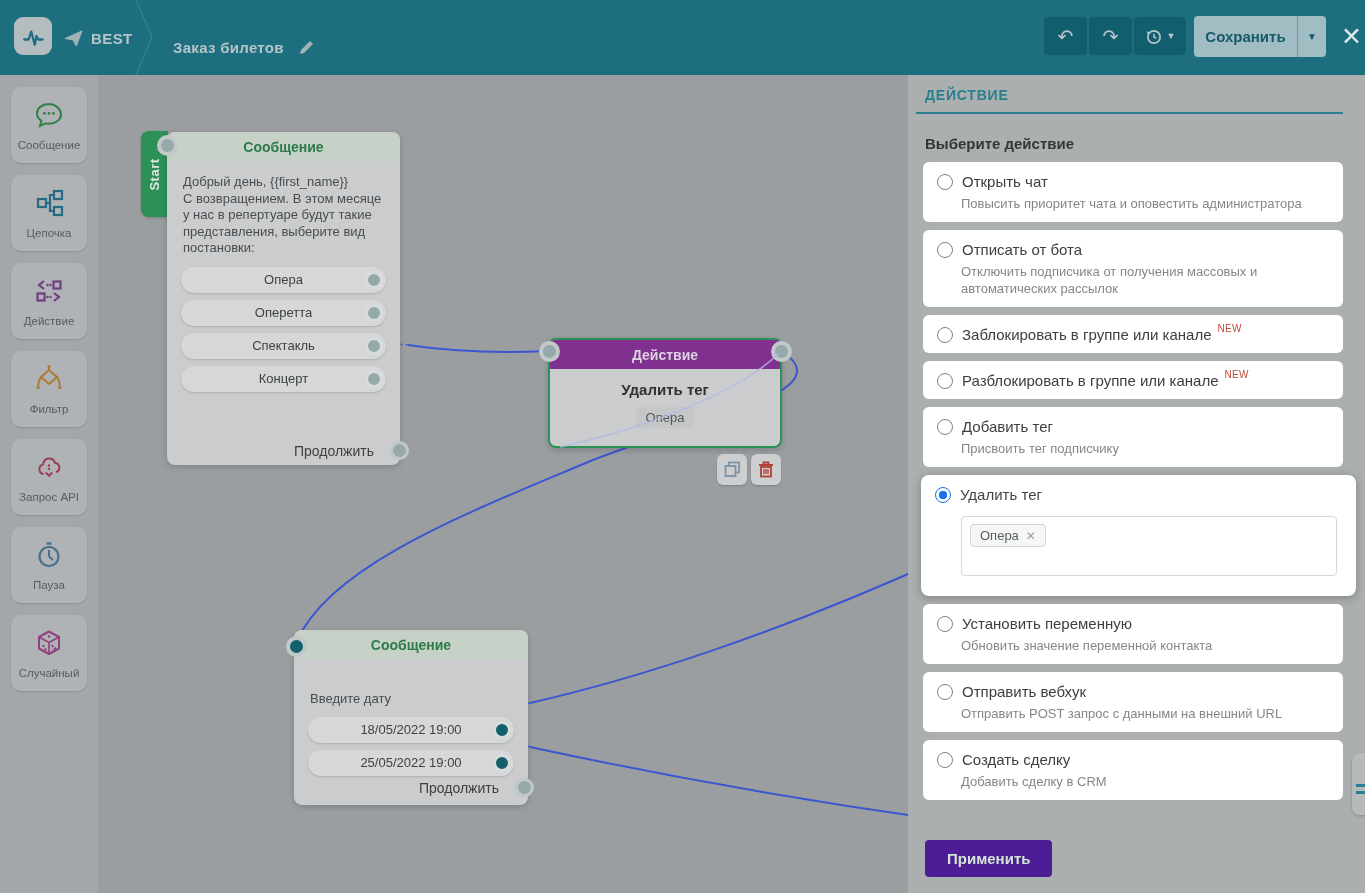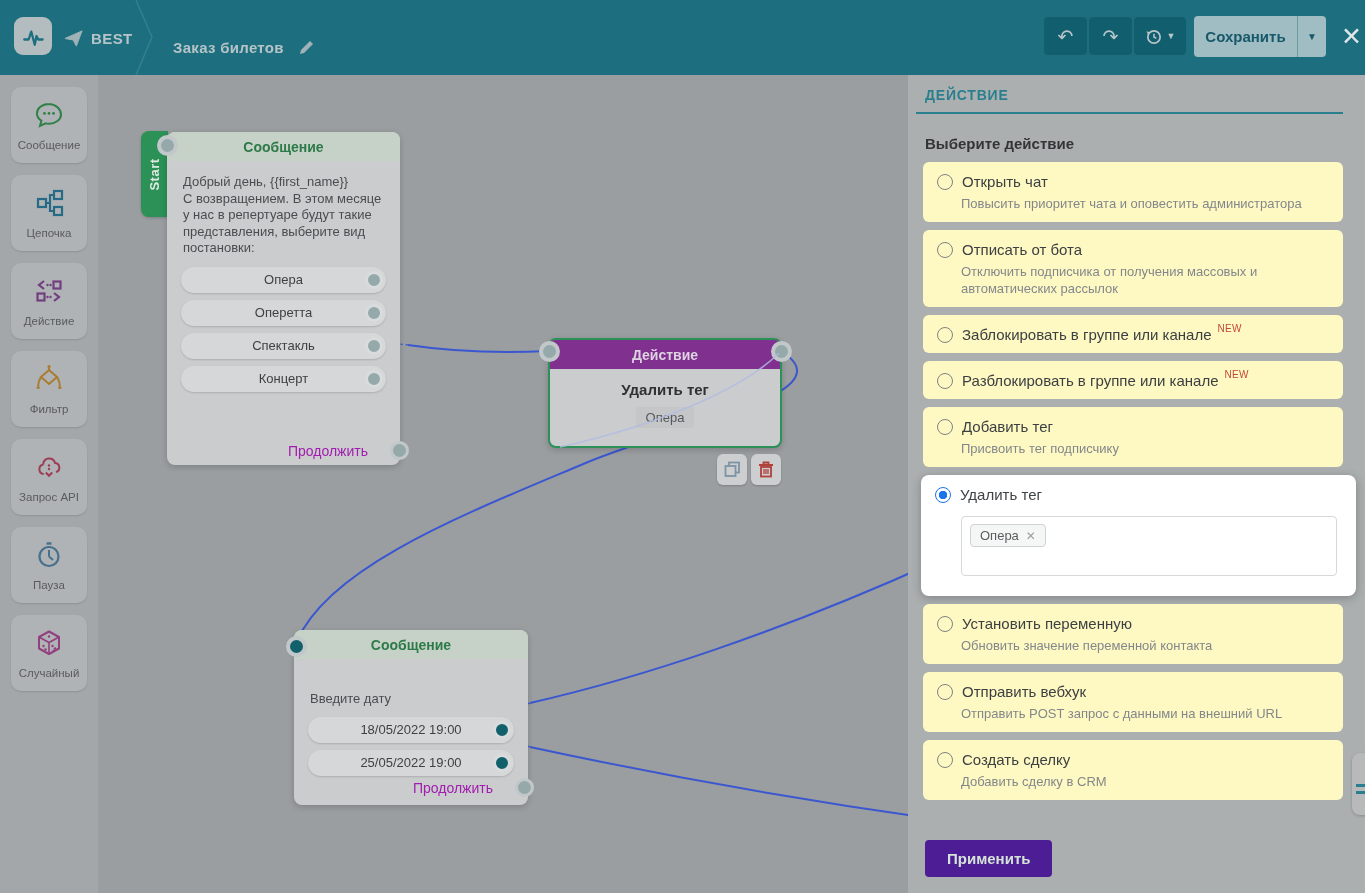--- a/index.html
+++ b/index.html
@@ -45,39 +45,39 @@
   .act-head{background:#80308f;color:#ddd3e1;}
   .node-body{padding:10px 14px 6px;}
   .msg-text{font-size:13px;color:#4a4d4f;line-height:16.5px;margin:3px 2px 10px;}
   .nbtn{position:relative;height:26px;background:#d5d7d8;border-radius:13px;margin:0 0 7px;
         display:flex;align-items:center;justify-content:center;font-size:13px;color:#3f4142;
         box-shadow:0 1px 2px rgba(0,0,0,.15);}
   .port{width:12px;height:12px;border-radius:50%;background:#95a9ab;border:3px solid #d9dcdd;box-sizing:content-box;}
   .port.on{background:#11606c;}
   .nbtn .port{position:absolute;right:3px;top:4px;}
   .edge-port{position:absolute;z-index:3;width:13px;height:13px;border:4px solid #c2c8c9;}
-  .cont-row{position:absolute;display:flex;align-items:center;gap:22px;color:#a21caf;font-size:14px;margin-top:37px;}
+  .cont-row{position:absolute;display:flex;align-items:center;gap:16px;color:#404040;font-size:14px;margin-top:37px;}
   .start-tab{position:absolute;left:141px;top:131px;width:27px;height:86px;background:#2b9157;
         border-radius:8px 0 0 8px;display:flex;align-items:center;justify-content:center;z-index:2;
         box-shadow:0 1px 3px rgba(0,0,0,.2);}
   .start-tab span{transform:rotate(-90deg);color:#dfe9e2;font-weight:bold;font-size:13px;letter-spacing:.5px;}
   .action-node{border:2px solid #2c9157;}
   .act-title{text-align:center;font-size:15px;font-weight:bold;color:#2f3132;margin-top:12px;}
   .act-tag{margin:9px auto 0;width:max-content;background:#c4c6c7;color:#55585a;font-size:13px;
         padding:3px 10px;border-radius:3px;}
   .mini-btn{position:absolute;width:30px;height:31px;background:#ccced0;border-radius:6px;z-index:2;
         display:flex;align-items:center;justify-content:center;box-shadow:0 1px 2px rgba(0,0,0,.2);}
 
   
   .panel{position:absolute;left:908px;top:75px;width:457px;height:818px;background:#acafb0;z-index:5;
         box-sizing:border-box;padding:12px 22px 0 8px;}
   .panel-heading{font-size:14px;font-weight:bold;color:#2a7f8f;letter-spacing:.8px;padding-left:9px;}
   .panel-rule{border-bottom:2px solid #2a7f8f;margin-top:9px;}
   .panel-sub{font-size:15px;font-weight:bold;color:#333537;margin:21px 0 10px 9px;}
-  .opt-card{position:relative;background:#fef9c3;border-radius:6px;margin:0 0 8px 7px;padding:11px 12px 10px 14px;}
+  .opt-card{position:relative;background:#ffffff;border-radius:6px;margin:0 0 8px 7px;padding:11px 12px 10px 14px;}
   .opt-title{font-size:15px;color:#3d4042;display:flex;align-items:center;}
   .radio{width:14px;height:14px;border-radius:50%;border:1.6px solid #7e8284;margin-right:9px;flex:none;background:transparent;}
   .opt-desc{font-size:13px;color:#83878b;margin:5px 0 0 24px;line-height:17px;max-width:368px;}
   .new-badge{font-size:10px;color:#c04a3a;margin-left:6px;position:relative;top:-6px;letter-spacing:.3px;}
   .opt-card.selected{background:#ffffff;margin-left:5px;margin-right:-13px;border-radius:8px;
         box-shadow:0 2px 10px rgba(0,0,0,.25);padding-bottom:20px;}
   .opt-card.selected .opt-title{color:#404346;}
   .opt-card.selected .radio{border-color:#1a73e8;background:radial-gradient(circle,#1a73e8 0 4px,#fff 4.5px);}
   .tag-input{margin:13px 0 0 26px;width:376px;height:60px;background:#fff;border:1px solid #d6d8d9;border-radius:4px;
         padding:7px 8px;box-sizing:border-box;}

